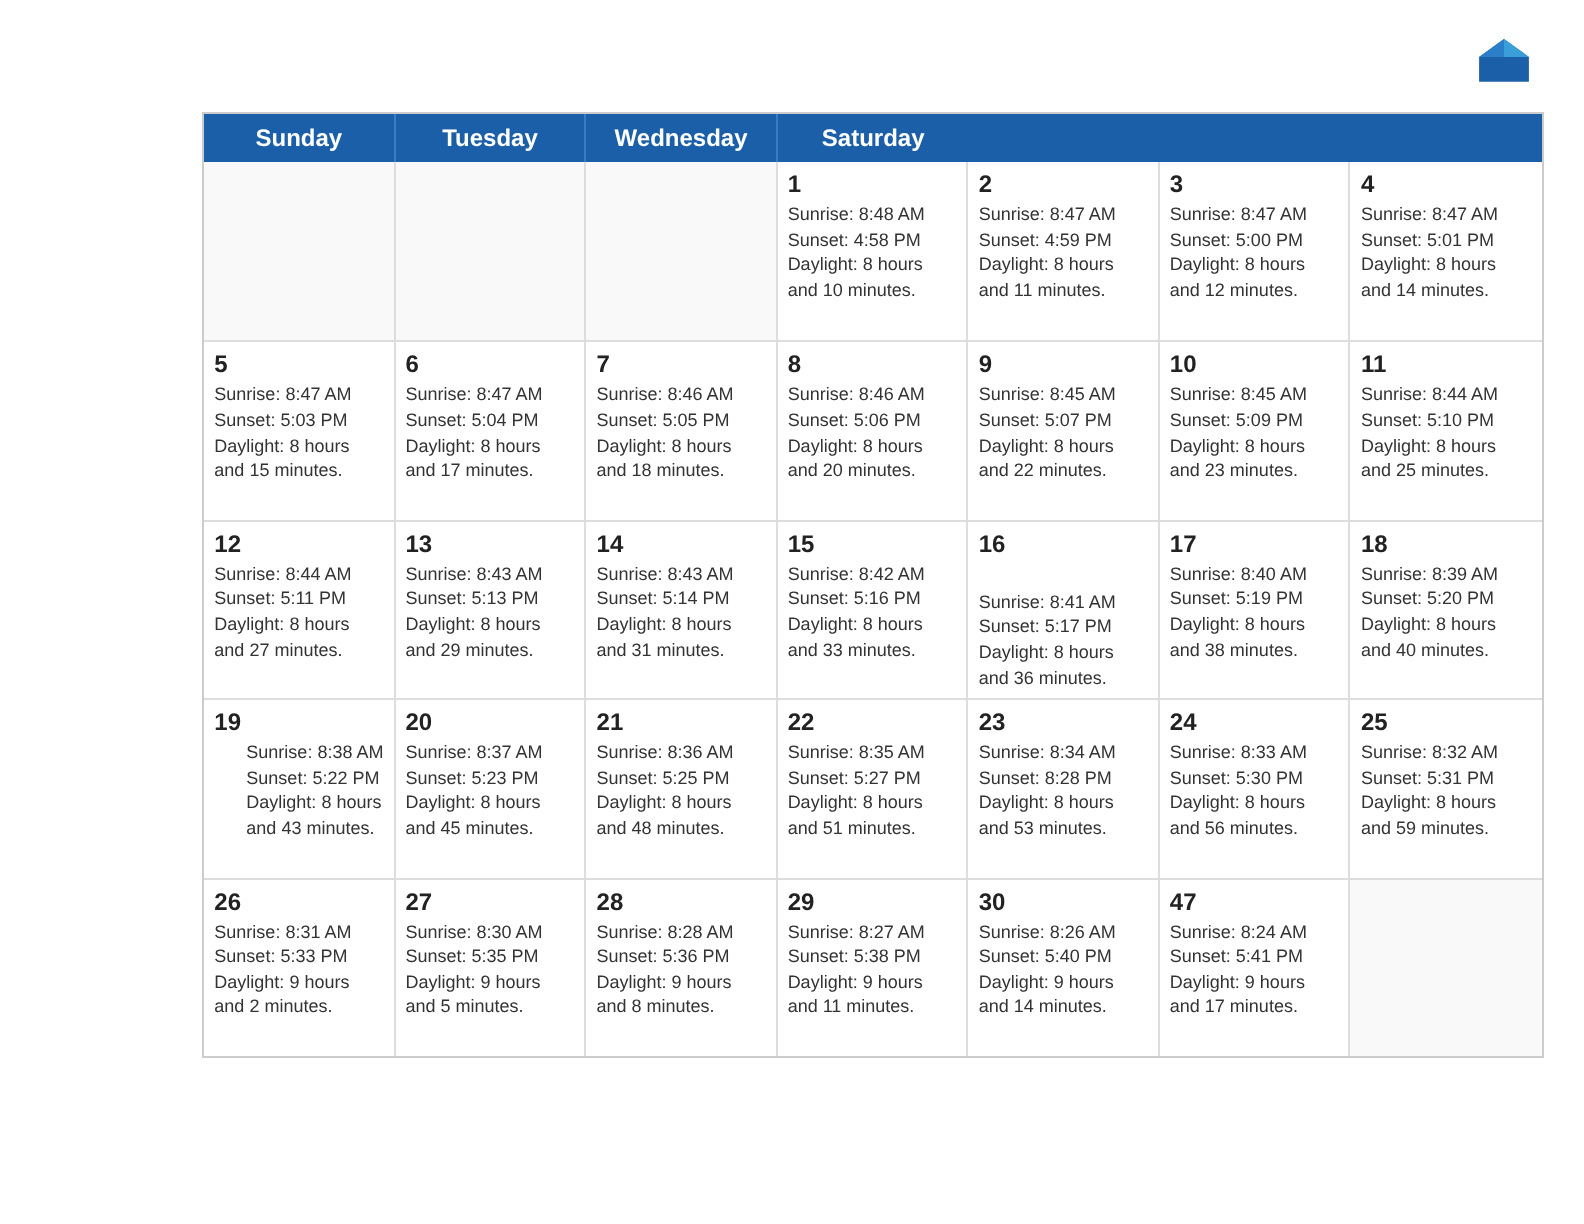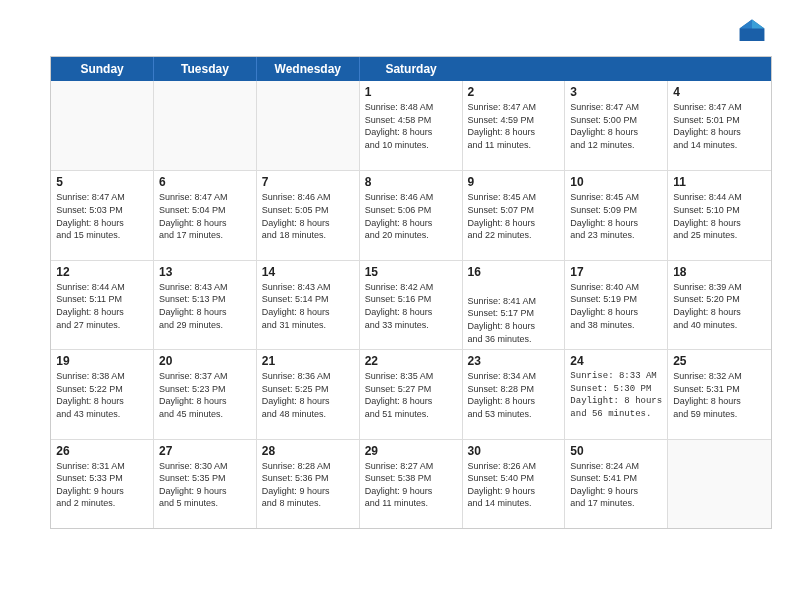--- a/index.html
+++ b/index.html
@@ -269,21 +269,21 @@
             <div class="day-num">18</div>
             <div class="cell-text" style="white-space: pre-line;">Sunrise: 8:39 AM
 Sunset: 5:20 PM
 Daylight: 8 hours
 and 40 minutes.</div>
           </div>
         </div>
         <div class="cal-row">
           <div class="cal-cell">
             <div class="day-num">19</div>
-            <div class="cell-text" style="white-space: pre-line;">Sunrise: 8:38 AM
+            <div class="cell-text" style="white-space: pre-line; margin-left: 16px;">Sunrise: 8:38 AM
 Sunset: 5:22 PM
 Daylight: 8 hours
 and 43 minutes.</div>
           </div>
           <div class="cal-cell">
             <div class="day-num">20</div>
             <div class="cell-text" style="white-space: pre-line;">Sunrise: 8:37 AM
 Sunset: 5:23 PM
 Daylight: 8 hours
 and 45 minutes.</div>
@@ -304,21 +304,21 @@
           </div>
           <div class="cal-cell">
             <div class="day-num">23</div>
             <div class="cell-text" style="white-space: pre-line;">Sunrise: 8:34 AM
 Sunset: 8:28 PM
 Daylight: 8 hours
 and 53 minutes.</div>
           </div>
           <div class="cal-cell">
             <div class="day-num">24</div>
-            <div class="cell-text" style="white-space: pre-line; font-family: Liberation Mono, monospace;">Sunrise: 8:33 AM
+            <div class="cell-text" style="white-space: pre-line;">Sunrise: 8:33 AM
 Sunset: 5:30 PM
 Daylight: 8 hours
 and 56 minutes.</div>
           </div>
           <div class="cal-cell">
             <div class="day-num">25</div>
             <div class="cell-text" style="white-space: pre-line;">Sunrise: 8:32 AM
 Sunset: 5:31 PM
 Daylight: 8 hours
 and 59 minutes.</div>
@@ -354,21 +354,21 @@
 and 11 minutes.</div>
           </div>
           <div class="cal-cell">
             <div class="day-num">30</div>
             <div class="cell-text" style="white-space: pre-line;">Sunrise: 8:26 AM
 Sunset: 5:40 PM
 Daylight: 9 hours
 and 14 minutes.</div>
           </div>
           <div class="cal-cell">
-            <div class="day-num">50</div>
+            <div class="day-num">47</div>
             <div class="cell-text" style="white-space: pre-line;">Sunrise: 8:24 AM
 Sunset: 5:41 PM
 Daylight: 9 hours
 and 17 minutes.</div>
           </div>
           <div class="cal-cell empty"></div>
         </div>
       </div>
   </div>
 </div>

